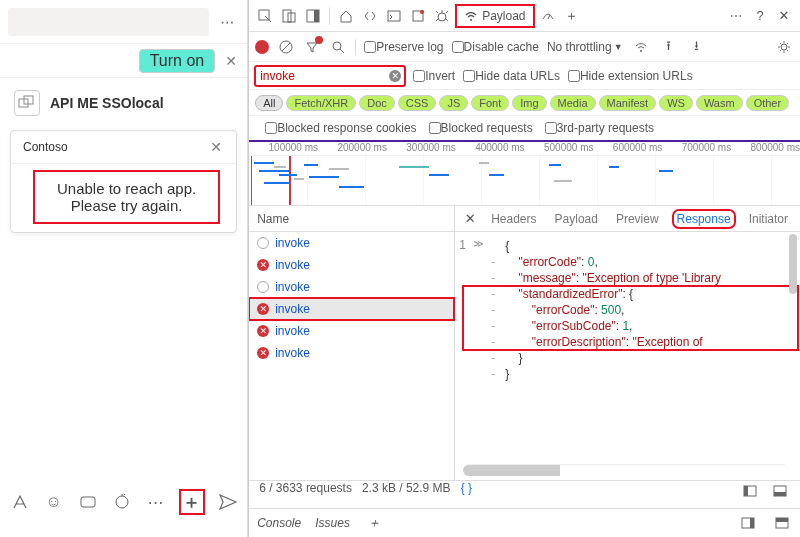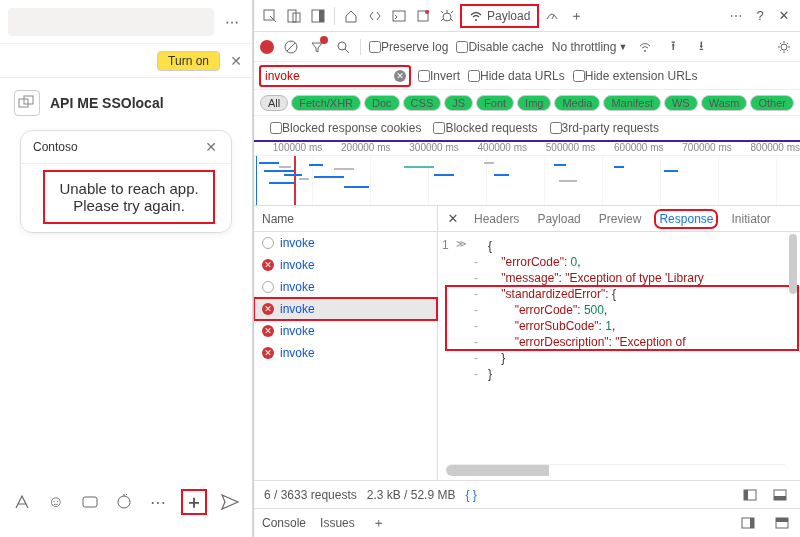--- a/index.html
+++ b/index.html
@@ -4,28 +4,28 @@
 <style>
   * { box-sizing: border-box; margin: 0; padding: 0; font-family: "Segoe UI", -apple-system, sans-serif; }
   body { width: 800px; height: 537px; overflow: hidden; display: flex; background: #fff; font-size: 12px; color: #333; }
 
   
   .left-pane { width: 310px; height: 100%; border-right: 1px solid #ddd; display: flex; flex-direction: column; position: relative; }
   .left-topbar { height: 44px; border-bottom: 1px solid #eee; display: flex; align-items: center; padding: 0 8px; gap: 6px; }
   .search-box { flex: 1; height: 28px; background: #f3f2f1; border-radius: 4px; }
   .more-dots { width: 24px; text-align: center; font-size: 14px; color: #555; }
   .turn-on-row { height: 34px; display: flex; justify-content: flex-end; align-items: center; padding: 0 8px; gap: 8px; border-bottom: 1px solid #eee; }
-  .turn-on-btn { padding: 2px 10px; border: 1px solid #ccc; border-radius: 4px; font-size: 12px; color: #333; background: #fde047; }
+  .turn-on-btn { padding: 2px 10px; border: 1px solid #ccc; border-radius: 4px; font-size: 16px; color: #333; background: #5eead4; }
   .close-x { width: 16px; text-align: center; font-size: 14px; color: #777; }
 
   .app-title-row { display: flex; align-items: center; gap: 10px; padding: 12px 14px 14px 14px; }
   .app-title-icon { width: 26px; height: 26px; border: 1px solid #ccc; border-radius: 4px; display: flex; align-items: center; justify-content: center; font-size: 10px; color: #666; }
   .app-title { font-weight: 600; font-size: 14px; }
 
-  .dialog { margin: 0 20px; border: 1px solid #ddd; border-radius: 12px; box-shadow: 0 2px 6px rgba(0,0,0,0.06); }
+  .dialog { margin: 0 10px; border: 1px solid #ddd; border-radius: 4px; box-shadow: 0 2px 6px rgba(0,0,0,0.06); }
   .dialog-head { display: flex; justify-content: space-between; align-items: center; padding: 8px 12px; border-bottom: 1px solid #eee; }
   .dialog-body { padding: 18px 0 26px 0; text-align: center; font-size: 15px; color: #333; }
   .redbox { border: 2px solid #e81123; }
   .redbox-inline { outline: 2px solid #e81123; outline-offset: -1px; }
   .dialog-body-wrap { margin: 6px 16px 8px 22px; padding: 4px 8px; }
 
   .compose-bar { position: absolute; bottom: 16px; left: 0; right: 0; display: flex; align-items: center; justify-content: center; gap: 12px; padding: 6px 8px; color: #555; }
   .compose-icon { width: 22px; height: 22px; display: flex; align-items: center; justify-content: center; font-size: 16px; color: #666; }
   .plus-box { width: 26px; height: 26px; display: flex; align-items: center; justify-content: center; font-size: 18px; font-weight: 600; }
   .send-icon svg { display: block; }
@@ -43,36 +43,36 @@
   .net-btn { width: 18px; height: 18px; display: flex; align-items: center; justify-content: center; color: #666; border: 1px solid transparent; }
   .chk { display: flex; align-items: center; color: #555; font-size: 12px; justify-content: flex-end; }
   .chk input { width: 12px; height: 12px; }
   .throttle { color: #555; font-size: 12px; display: flex; align-items: center; gap: 2px; }
 
   .net-row2 { height: 28px; display: flex; align-items: center; gap: 8px; padding: 0 6px; border-bottom: 1px solid #eee; }
   .filter-input { width: 150px; height: 20px; border: 1px solid #888; border-radius: 2px; display: flex; align-items: center; padding: 0 4px; position: relative; color: #c00; font-size: 12px; }
   .filter-clear { position: absolute; right: 3px; width: 12px; height: 12px; background: #888; border-radius: 50%; color: #fff; font-size: 9px; display: flex; align-items: center; justify-content: center; }
 
   .net-row3 { height: 26px; display: flex; align-items: center; gap: 3px; padding: 0 6px; border-bottom: 1px solid #eee; }
-  .pill { padding: 1px 7px; border: 1px solid #ccc; border-radius: 10px; font-size: 11px; color: #555; background: #22c55e; }
+  .pill { padding: 1px 7px; border: 1px solid #ccc; border-radius: 10px; font-size: 11px; color: #555; background: #bef264; }
   .pill.sel { background: #e5e5e5; border-color: #bbb; color: #333; }
 
   .net-row4 { height: 26px; display: flex; align-items: center; gap: 12px; padding: 0 16px; border-bottom: 2px solid #4c1d95; font-size: 12px; color: #555; }
 
   .timeline-head { height: 14px; display: flex; font-size: 10px; color: #888; border-bottom: 1px solid #eee; }
   .timeline-head div { flex: 1; padding-left: 2px; text-align: right; }
   .timeline { height: 50px; border-bottom: 1px solid #ddd; position: relative; background:
     linear-gradient(to right, rgba(0,0,0,0.04) 1px, transparent 1px) 0 0/58px 100%; overflow: hidden; }
   .timeline .bar { position: absolute; height: 2px; background: #1a73e8; }
   .timeline .grey { background: #bbb; }
   .timeline .marker-red { position: absolute; top: 0; width: 2px; height: 100%; background: #d13438; }
   .timeline .marker-blue { position: absolute; top: 0; width: 1px; height: 100%; background: #1a73e8; }
 
   .split { flex: 1; display: flex; overflow: hidden; border-bottom: 1px solid #ddd; }
-  .requests { width: 184px; border-right: 1px solid #ddd; display: flex; flex-direction: column; }
+  .requests { width: 206px; border-right: 1px solid #ddd; display: flex; flex-direction: column; }
   .requests-head { height: 26px; display: flex; align-items: center; padding: 0 8px; border-bottom: 1px solid #ddd; color: #555; }
   .req-row { height: 22px; display: flex; align-items: center; gap: 6px; padding: 0 8px; font-size: 12px; color: #1155cc; cursor: default; }
   .req-row.sel { background: #e8e8e8; }
   .req-row.sel-red { outline: 2px solid #e81123; outline-offset: -1px; }
   .status-dot { width: 12px; height: 12px; border-radius: 50%; display: inline-flex; align-items: center; justify-content: center; color: #fff; font-size: 9px; }
   .status-none { border: 1px solid #aaa; background: #fff; }
   .status-err { background: #d13438; }
 
   .detail { flex: 1; display: flex; flex-direction: column; position: relative; }
   .detail-tabs { height: 26px; display: flex; align-items: center; gap: 10px; padding: 0 8px; border-bottom: 1px solid #ddd; font-size: 12px; color: #777; }
@@ -84,22 +84,22 @@
   .json-line { white-space: pre; padding-left: 42px; position: relative; line-height: 16px; }
   .json-line .dash { position: absolute; left: 28px; color: #aaa; }
   .k { color: #a31515; }
   .n { color: #098658; }
   .s { color: #a31515; }
   .highlight-block { outline: 2px solid #e81123; outline-offset: -1px; }
   .hscroll { height: 12px; border-top: 1px solid #eee; background:
     linear-gradient(to right, #ccc 0, #ccc 30%, transparent 30%); margin: 2px 12px 4px 8px; border-radius: 6px; }
   .vscroll { position: absolute; top: 28px; right: 3px; width: 8px; height: 60px; background: #ccc; border-radius: 4px; }
 
-  .statusbar { height: 28px; display: flex; align-items: center; padding: 0 10px; gap: 10px; font-size: 12px; color: #555; border-bottom: 1px solid #ddd; }
-  .bottom-tabs { height: 28px; display: flex; align-items: center; padding: 0 8px; gap: 14px; font-size: 12px; color: #555; }
+  .statusbar { height: 28px; display: flex; align-items: flex-start; padding: 0 10px; gap: 10px; font-size: 12px; color: #555; border-bottom: 1px solid #ddd; }
+  .bottom-tabs { height: 28px; display: flex; align-items: center; padding: 0 8px; gap: 14px; font-size: 12px; color: #555; font-style: italic; }
   .bottom-tabs .spacer { flex: 1; }
 
   svg { overflow: visible; }
 </style>
 </head>
 <body>
 
 <div class="left-pane">
   <div class="left-topbar">
     <div class="search-box"></div>

